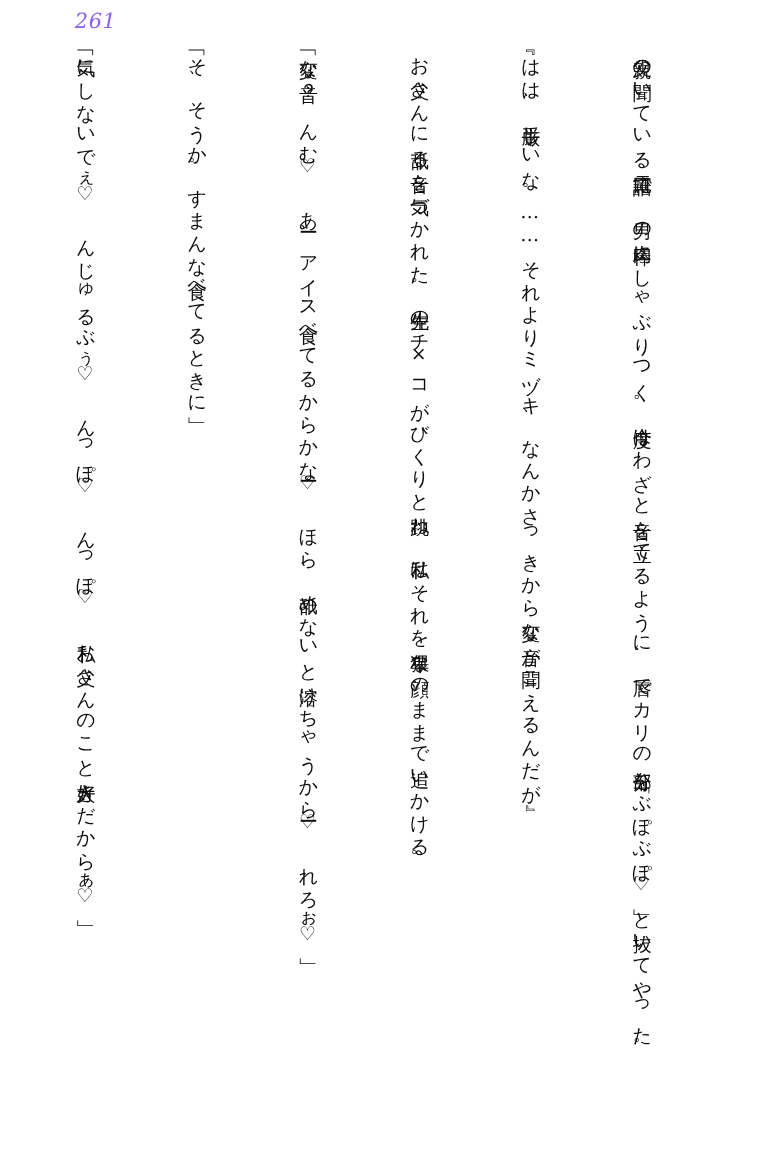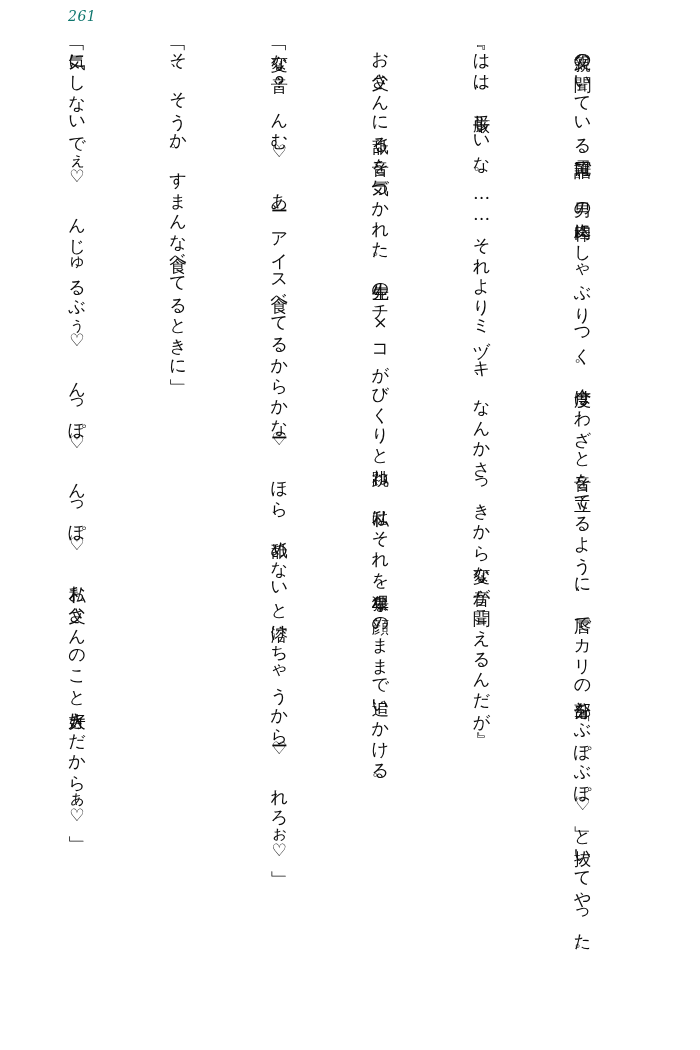--- a/index.html
+++ b/index.html
@@ -14,24 +14,24 @@
     background: #ffffff;
     overflow: hidden;
     font-family: "DejaVu Serif", "Liberation Serif", serif;
     color: #111111;
     box-sizing: border-box;
   }
   .page-number {
     position: absolute;
     top: 8px;
     left: 68px;
-    font-size: 14px;
+    font-size: 19px;
     font-style: italic;
     font-family: "DejaVu Serif", "Liberation Serif", serif;
-    color: #0f766e;
+    color: #8b5cf6;
     letter-spacing: 0.5px;
   }
   .body-text {
     position: absolute;
     top: 40px;
     right: 34px;
     height: 990px;
     width: 632px;
     writing-mode: vertical-rl;
     text-orientation: upright;

